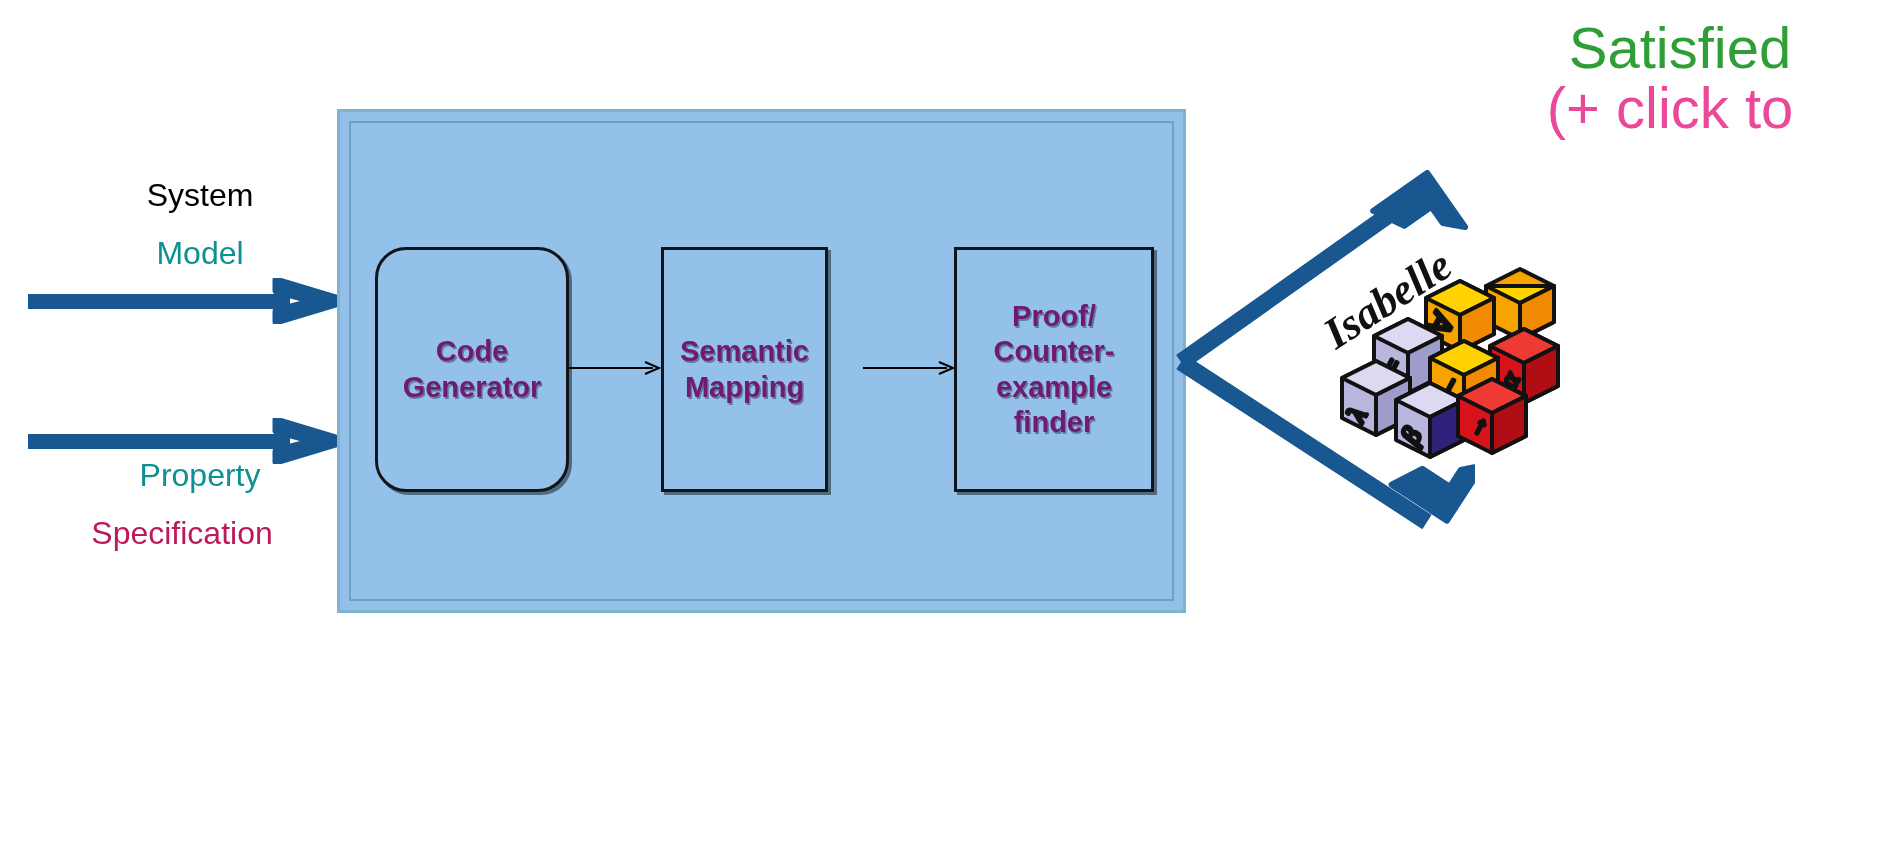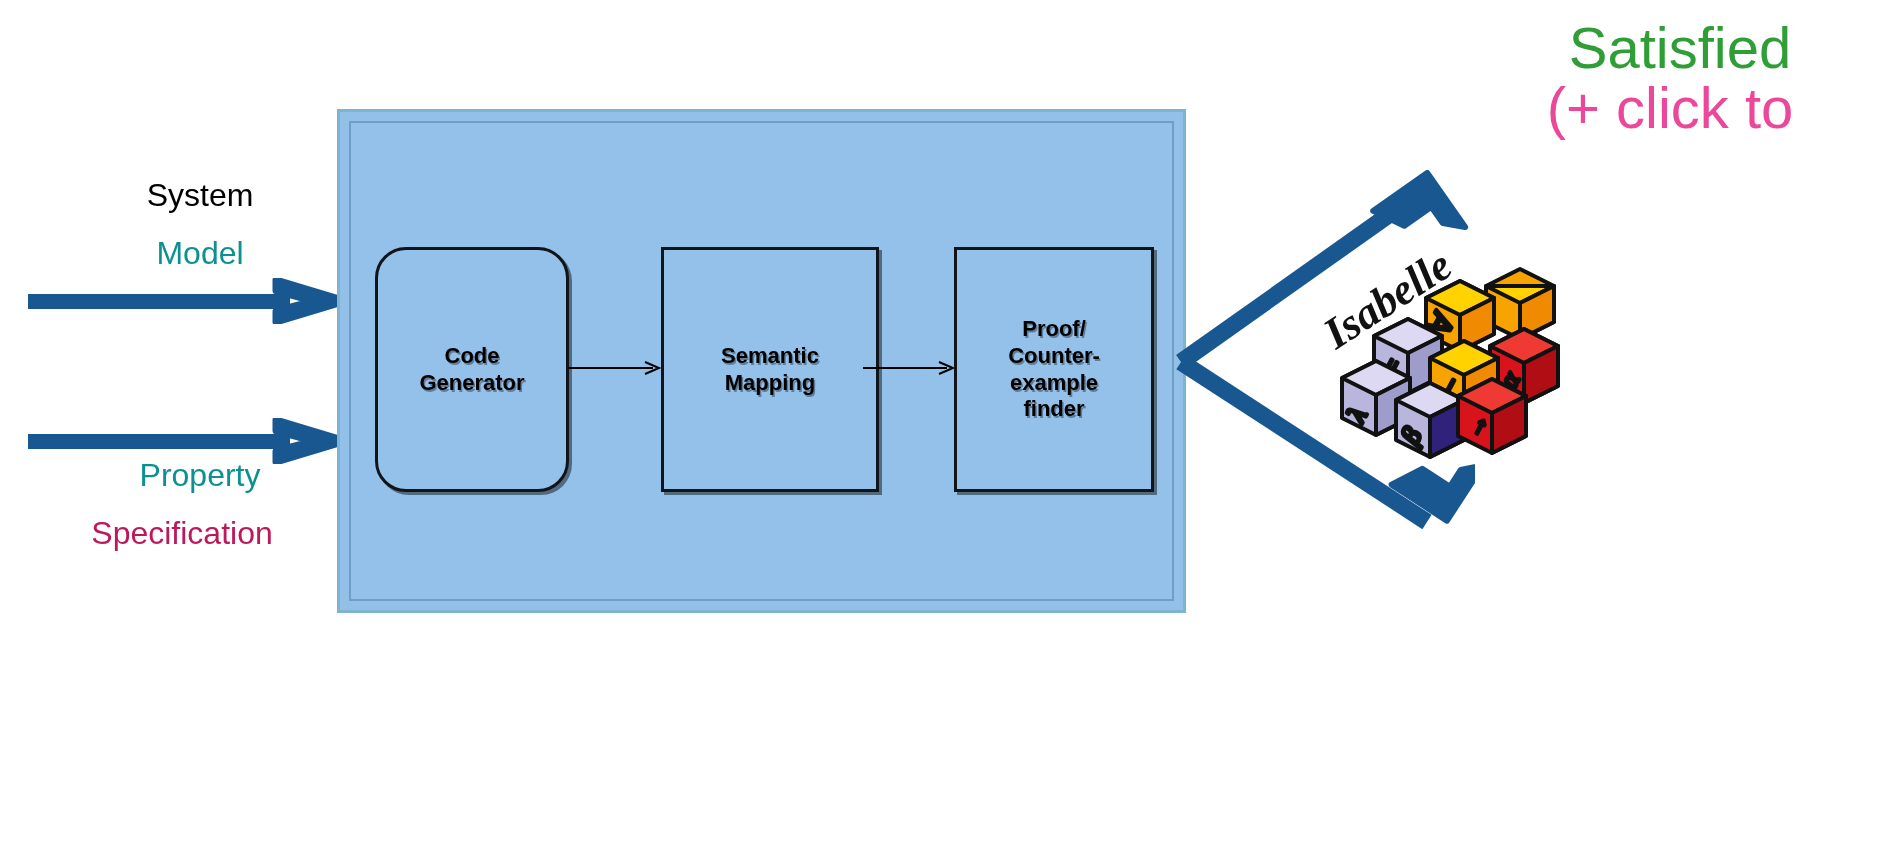--- a/index.html
+++ b/index.html
@@ -68,27 +68,27 @@
     position: absolute;
     background: #93c1ea;
     border: 3px solid #111418;
     box-sizing: border-box;
     box-shadow: 3px 3px 0 rgba(0,0,0,0.45);
     display: flex;
     align-items: center;
     justify-content: center;
     text-align: center;
     font-weight: bold;
-    font-size: 22px;
+    font-size: 29px;
     line-height: 1.22;
-    color: #000000;
+    color: #701a75;
     text-shadow: 1.5px 1.5px 0 rgba(0,0,0,0.35);
   }
   .box-1 { left: 375px;  top: 247px; width: 194px; height: 245px; border-radius: 31px; }
-  .box-2 { left: 661px;  top: 247px; width: 218px; height: 245px; }
+  .box-2 { left: 661px;  top: 247px; width: 167px; height: 245px; }
   .box-3 { left: 954px;  top: 247px; width: 200px; height: 245px; }
 
   
   .thin-arrow {
     position: absolute;
     top: 360px;
     height: 16px;
   }
   .thin-arrow-1 { left: 569px; width: 94px; }
   .thin-arrow-2 { left: 863px; width: 94px; }

